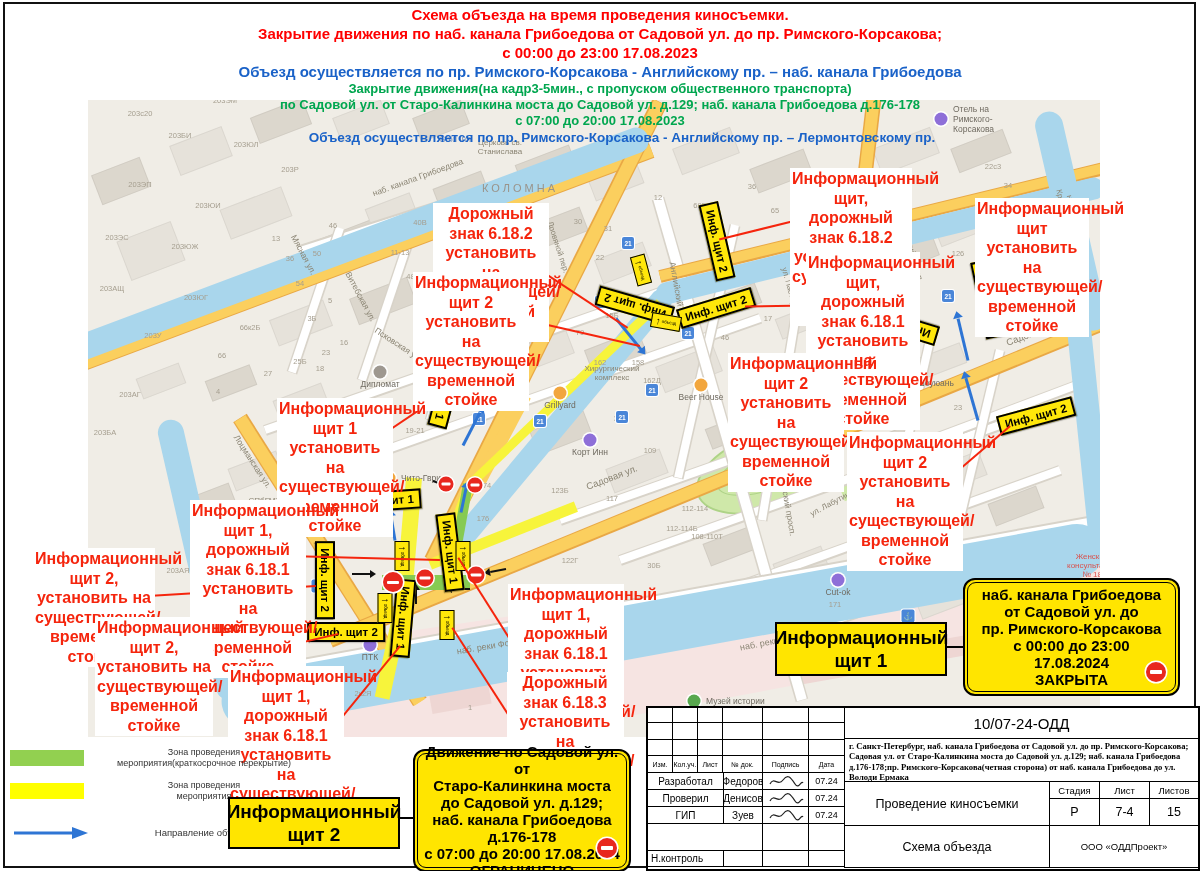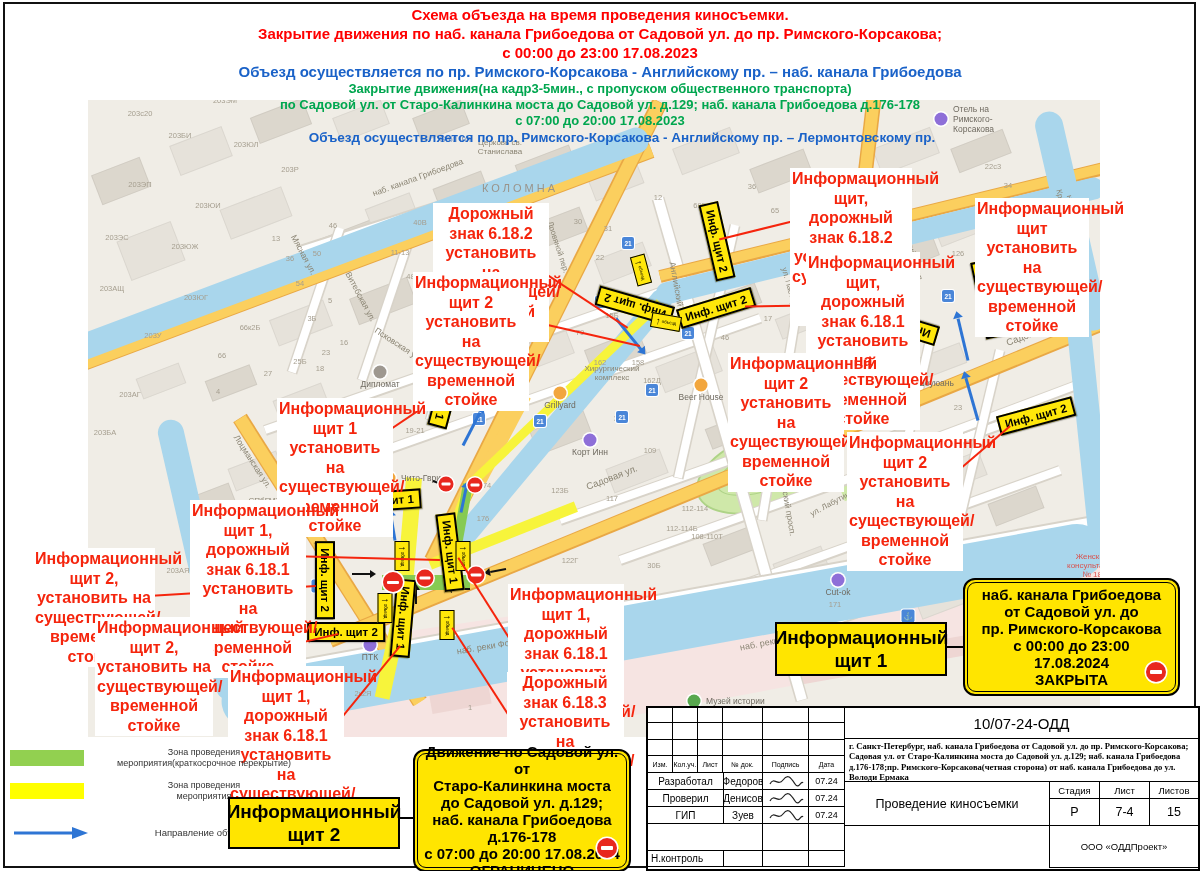--- a/index.html
+++ b/index.html
@@ -627,20 +627,21 @@
 
     <div class="cell" style="left:196px;top:-1px;width:355px;height:32px;font-size:15px;">10/07-24-ОДД</div>
     <div class="cell st-addr" style="left:196px;top:30px;width:355px;height:44px;">г. Санкт-Петербург, наб. канала Грибоедова от Садовой ул. до пр. Римского-Корсакова; Садовая ул. от Старо-Калинкина моста до Садовой ул. д.129; наб. канала Грибоедова д.176-178;пр. Римского-Корсакова(четная сторона) от наб. канала Грибоедова до ул. Володи Ермака</div>
     <div class="cell" style="left:196px;top:73px;width:206px;height:45px;font-size:12.5px;">Проведение киносъемки</div>
     <div class="cell st-small" style="left:401px;top:73px;width:51px;height:18px;font-size:9.5px;">Стадия</div>
     <div class="cell st-small" style="left:451px;top:73px;width:51px;height:18px;font-size:9.5px;">Лист</div>
     <div class="cell st-small" style="left:501px;top:73px;width:50px;height:18px;font-size:9.5px;">Листов</div>
     <div class="cell" style="left:401px;top:90px;width:51px;height:28px;font-size:12.5px;">Р</div>
     <div class="cell" style="left:451px;top:90px;width:51px;height:28px;font-size:12.5px;">7-4</div>
     <div class="cell" style="left:501px;top:90px;width:50px;height:28px;font-size:12.5px;">15</div>
+    <div class="cell" style="left:196px;top:117px;width:206px;height:43px;font-size:12.5px;">Схема объезда</div>
     <div class="cell" style="left:401px;top:117px;width:150px;height:43px;font-size:9.5px;">ООО «ОДДПроект»</div>
   <div class="cell st-role" style="left: -1px; top: 64px; width: 77px; height: 18px;">Разработал</div>
       <div class="cell st-role" style="left: 75px; top: 64px; width: 40px; height: 18px;">Федоров</div>
       <div class="cell " style="left: 114px; top: 64px; width: 47px; height: 18px;">
         <svg width="38" height="13">
           <path d="M3,9 C7,1 11,12 16,5 S24,3 28,9 S34,5 36,8" stroke="#222" stroke-width="1.2" fill="none"></path>
         </svg>
       </div>
       <div class="cell st-role" style="left: 160px; top: 64px; width: 37px; height: 18px; font-size: 9px;">07.24</div>
       <div class="cell st-role" style="left: -1px; top: 81px; width: 77px; height: 18px;">Проверил</div>

